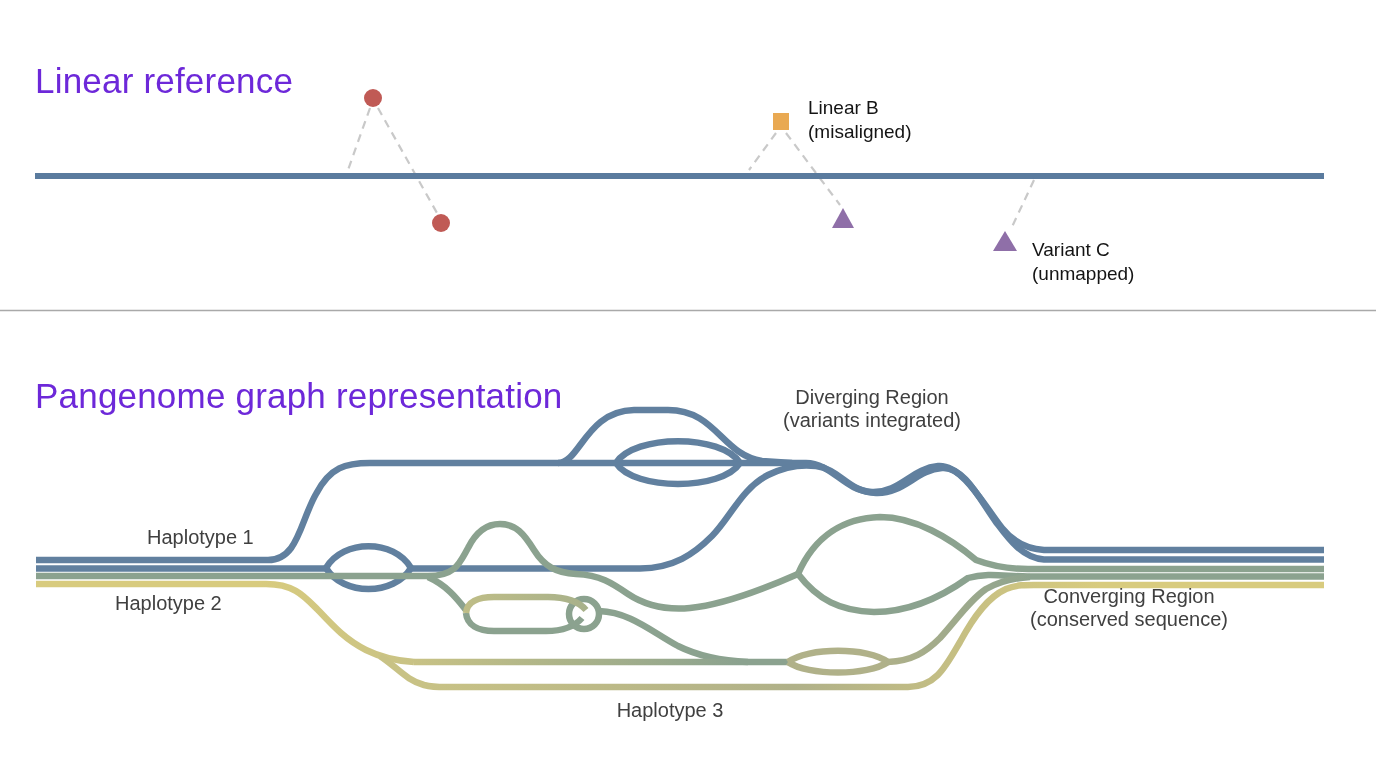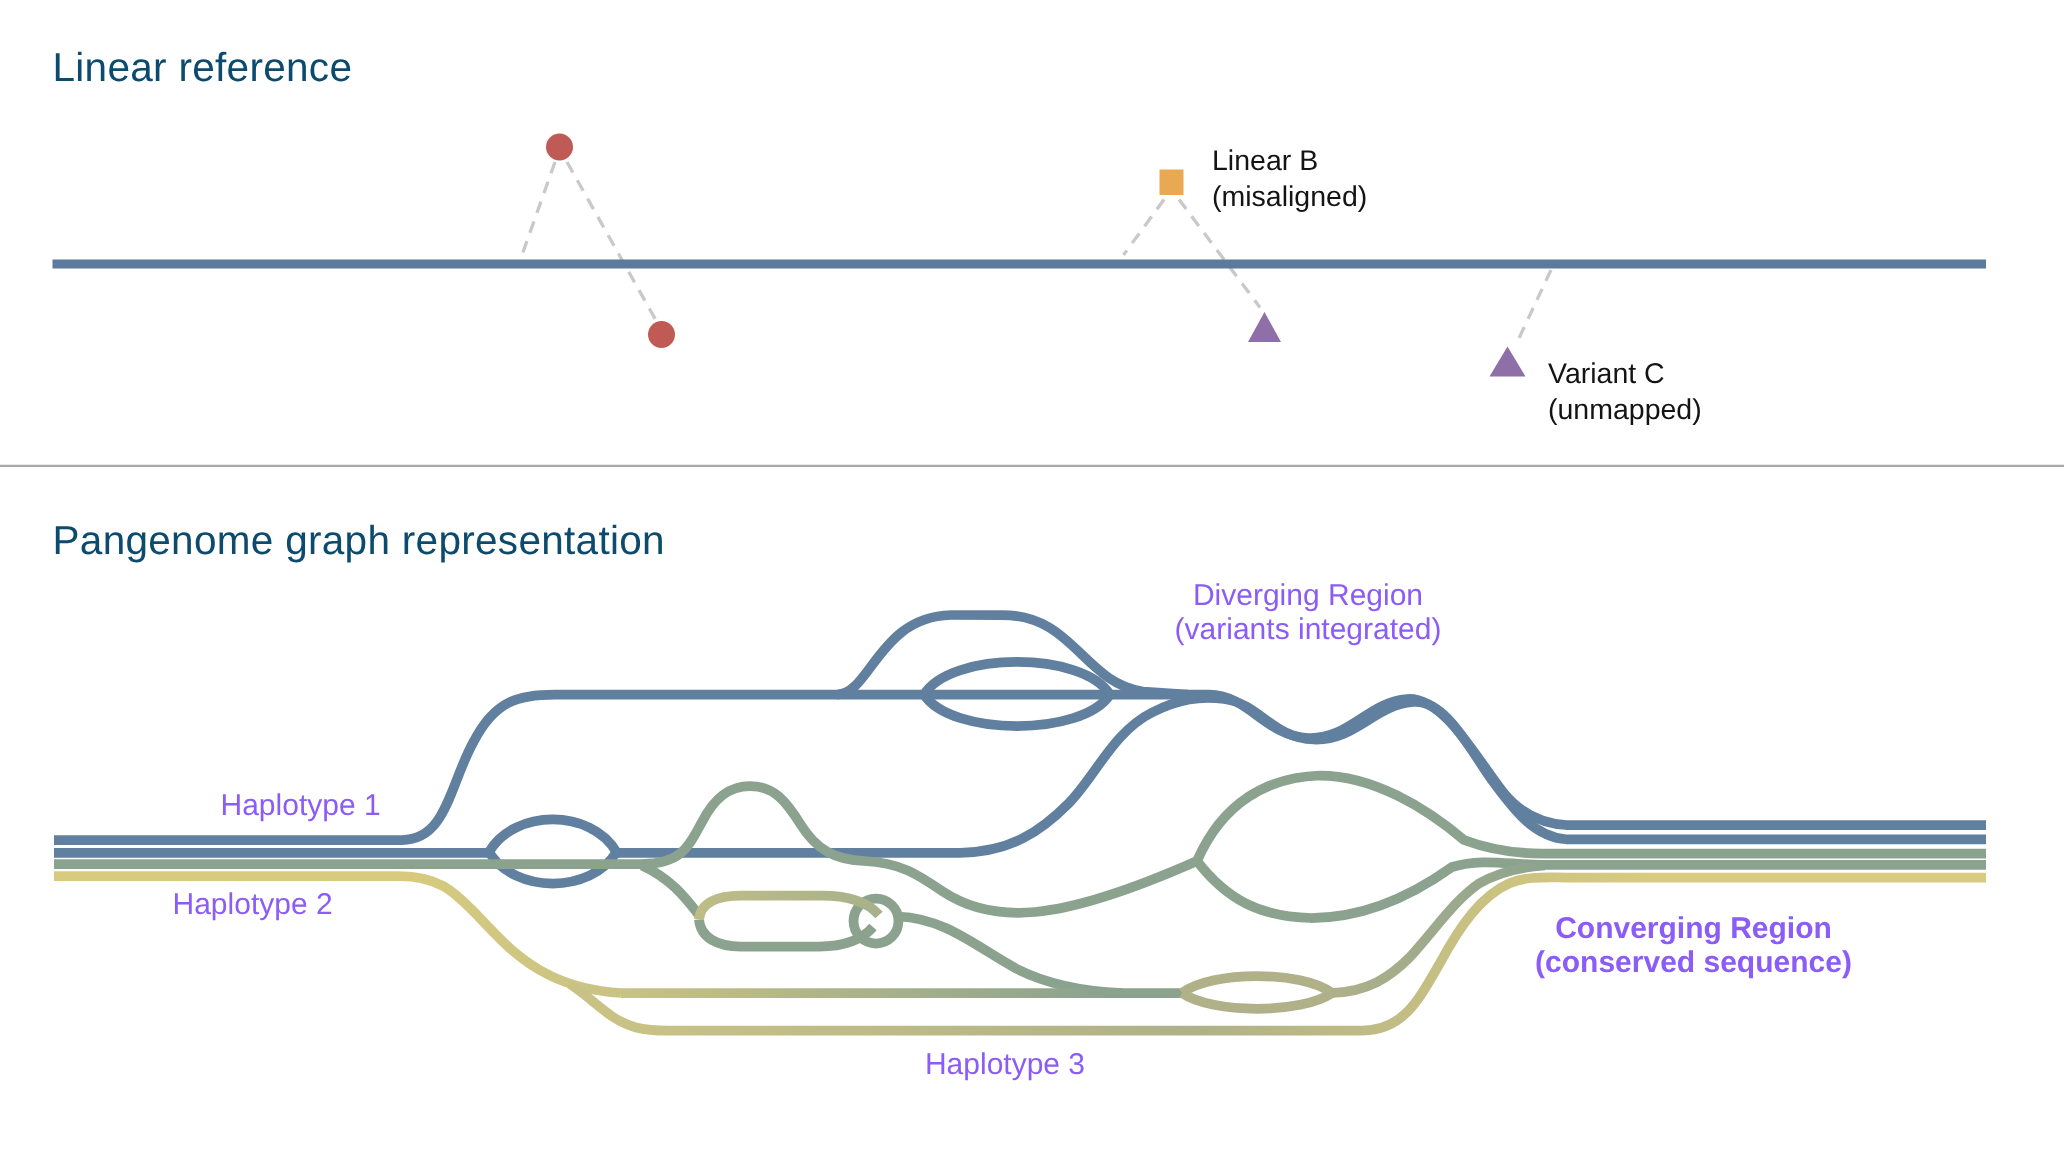--- a/index.html
+++ b/index.html
@@ -6,38 +6,39 @@
   .stage{
     position:relative;
     width:1376px;height:768px;
     background:#ffffff;
     font-family:"Liberation Sans","DejaVu Sans",sans-serif;
     overflow:hidden;
   }
   .stage svg{position:absolute;left:0;top:0;}
   .section-title{
     position:absolute;
-    font-size:27px;
+    font-size:35px;
     font-weight:500;
-    color:#0c4a6e;
+    color:#6d28d9;
     letter-spacing:0.2px;
     white-space:nowrap;
+    margin-top:31px;
   }
   .annot{
     position:absolute;
     font-size:19px;
     line-height:24px;
     color:#141414;
     white-space:nowrap;
   }
   .hap-label{
     position:absolute;
     font-size:20px;
     line-height:23px;
-    color:#8b5cf6;
+    color:#404040;
     white-space:nowrap;
   }
   .hap-label.centered{transform:translateX(-50%);}
 </style>
 </head>
 <body>
 
 <div class="stage">
 
   <svg width="1376" height="768" viewBox="0 0 1376 768">
@@ -137,18 +138,18 @@
 
   <div class="hap-label" style="left:115px;top:592px;">Haplotype 2</div>
 
   <div class="hap-label centered" style="left:670px;top:699px;">Haplotype 3</div>
 
   <div class="hap-label centered" style="left:872px;top:386px;text-align:center;">
     <div>Diverging Region</div>
     <div>(variants integrated)</div>
   </div>
 
-  <div class="hap-label centered" style="left:1129px;top:608px;text-align:center;font-weight:bold;">
+  <div class="hap-label centered" style="left:1129px;top:585px;text-align:center;">
     <div>Converging Region</div>
     <div>(conserved sequence)</div>
   </div>
 
 </div>
 
 </body></html>

